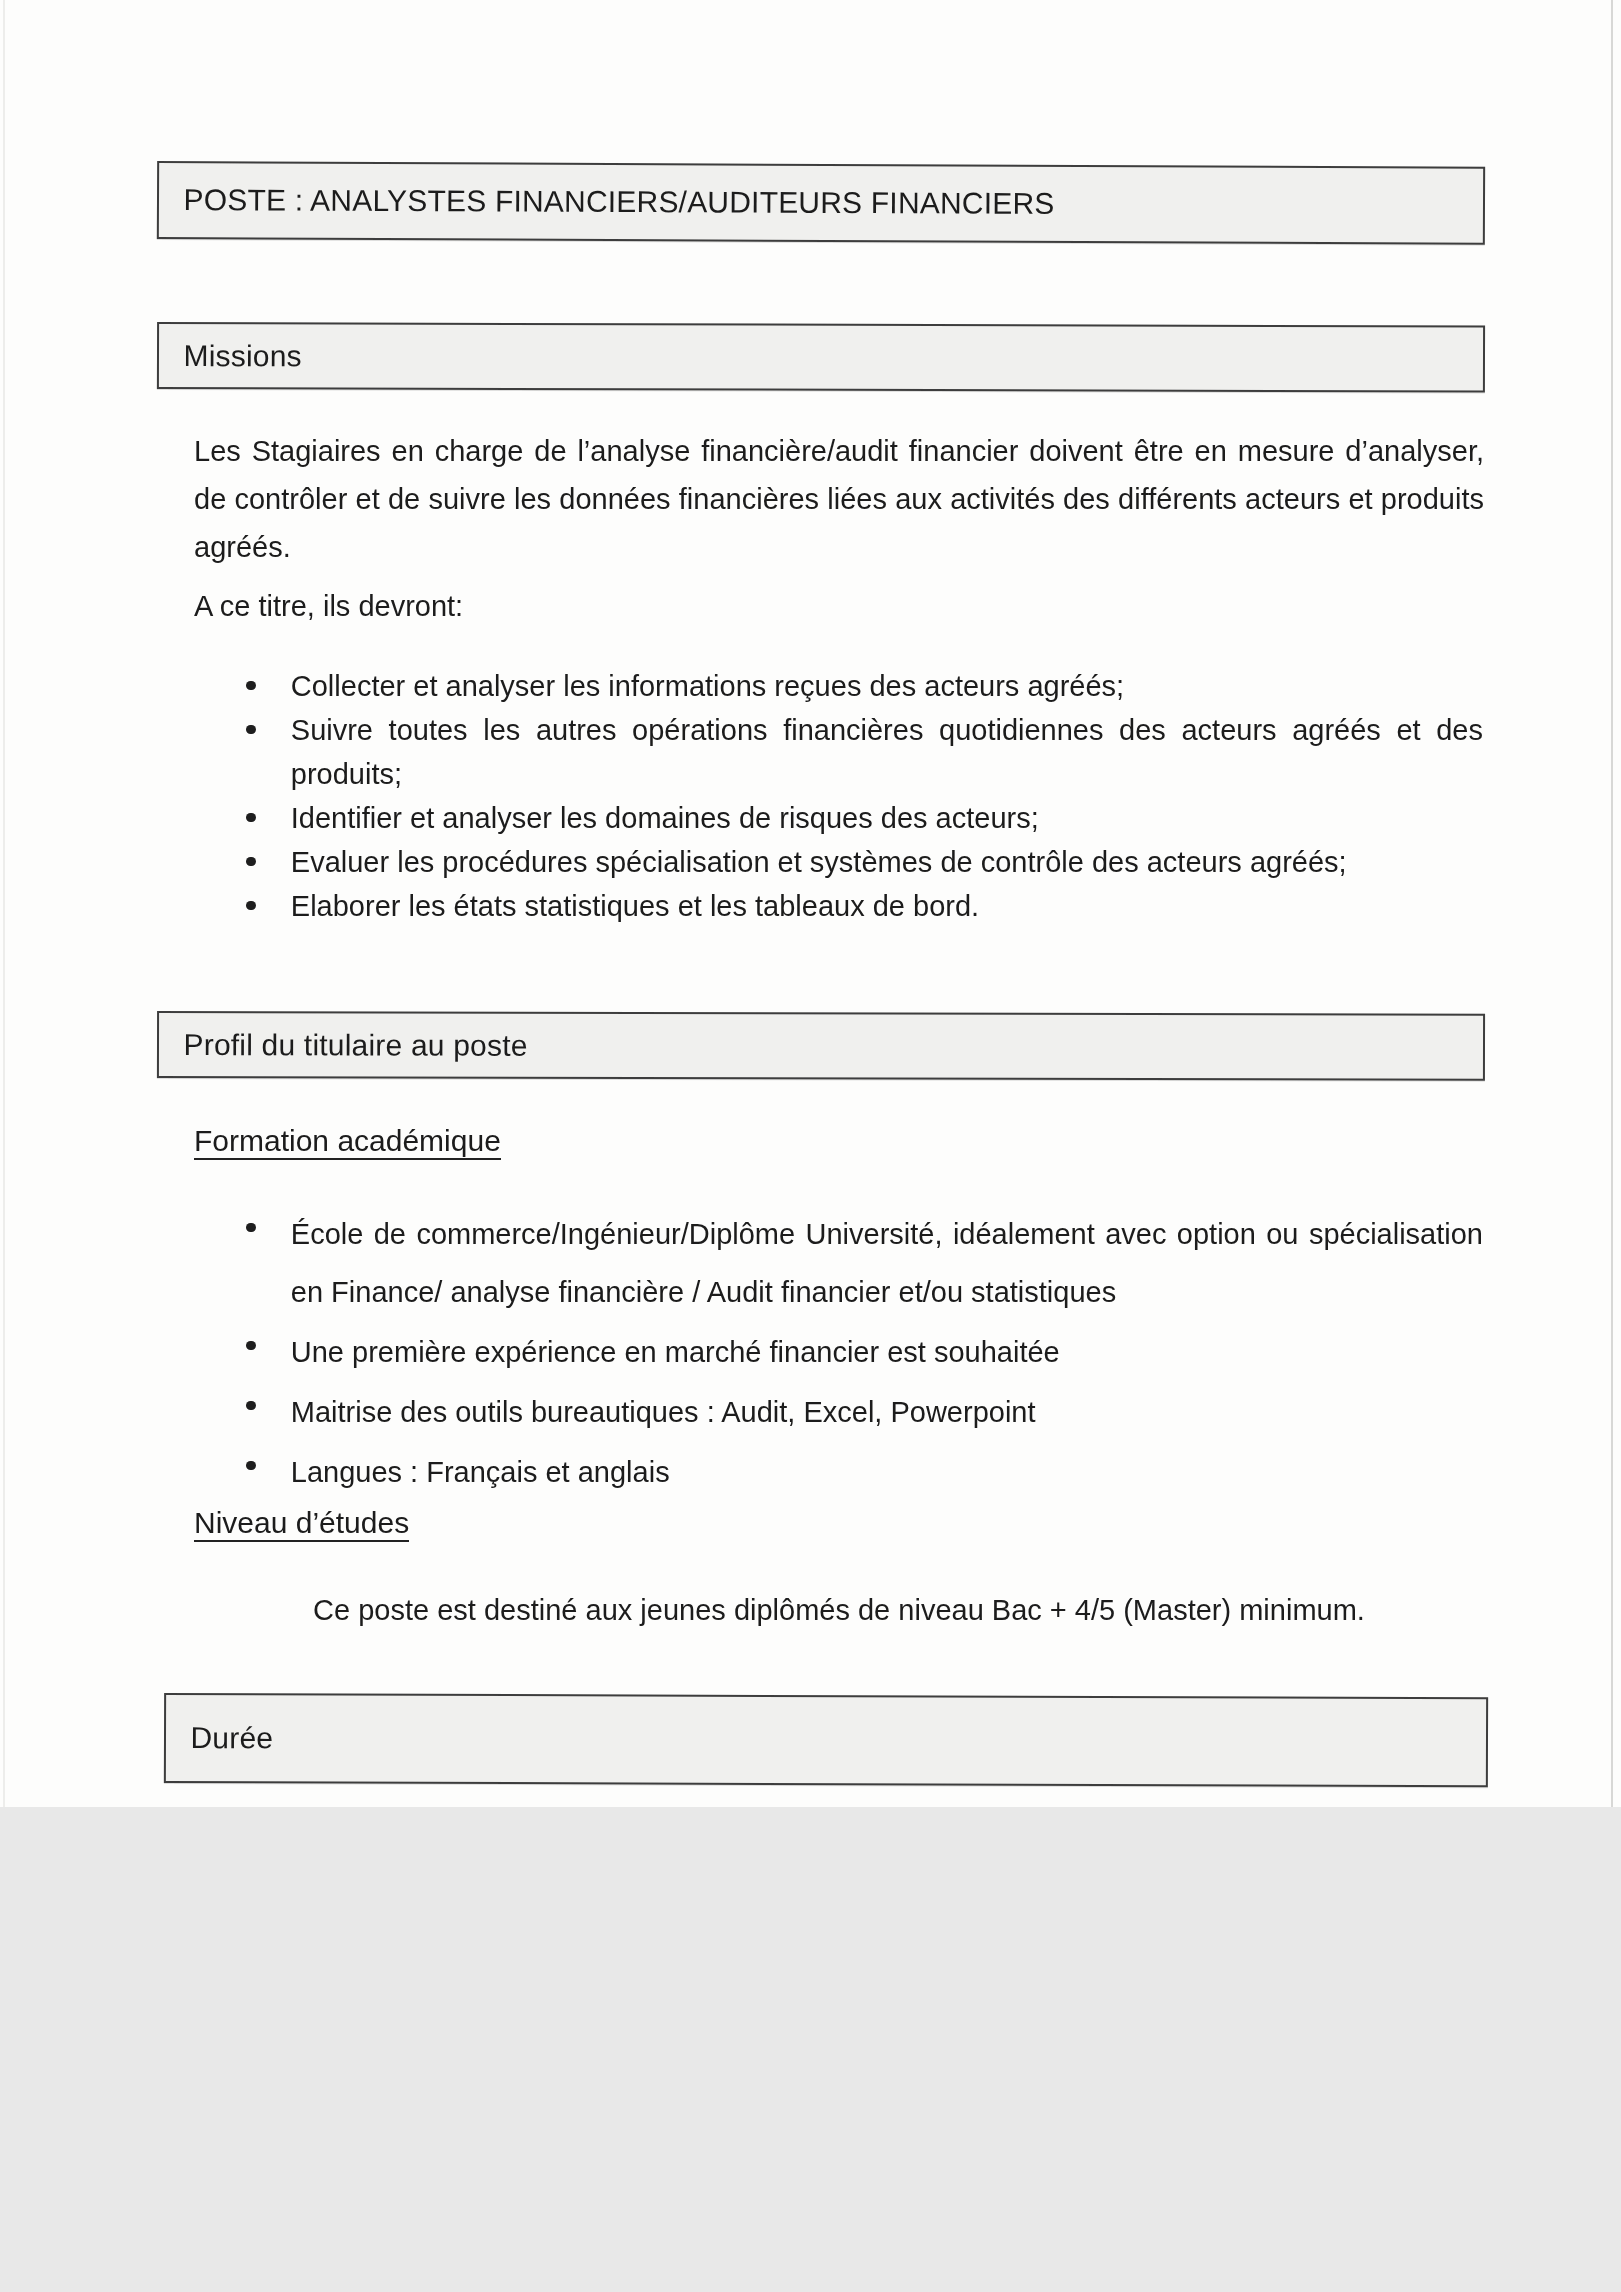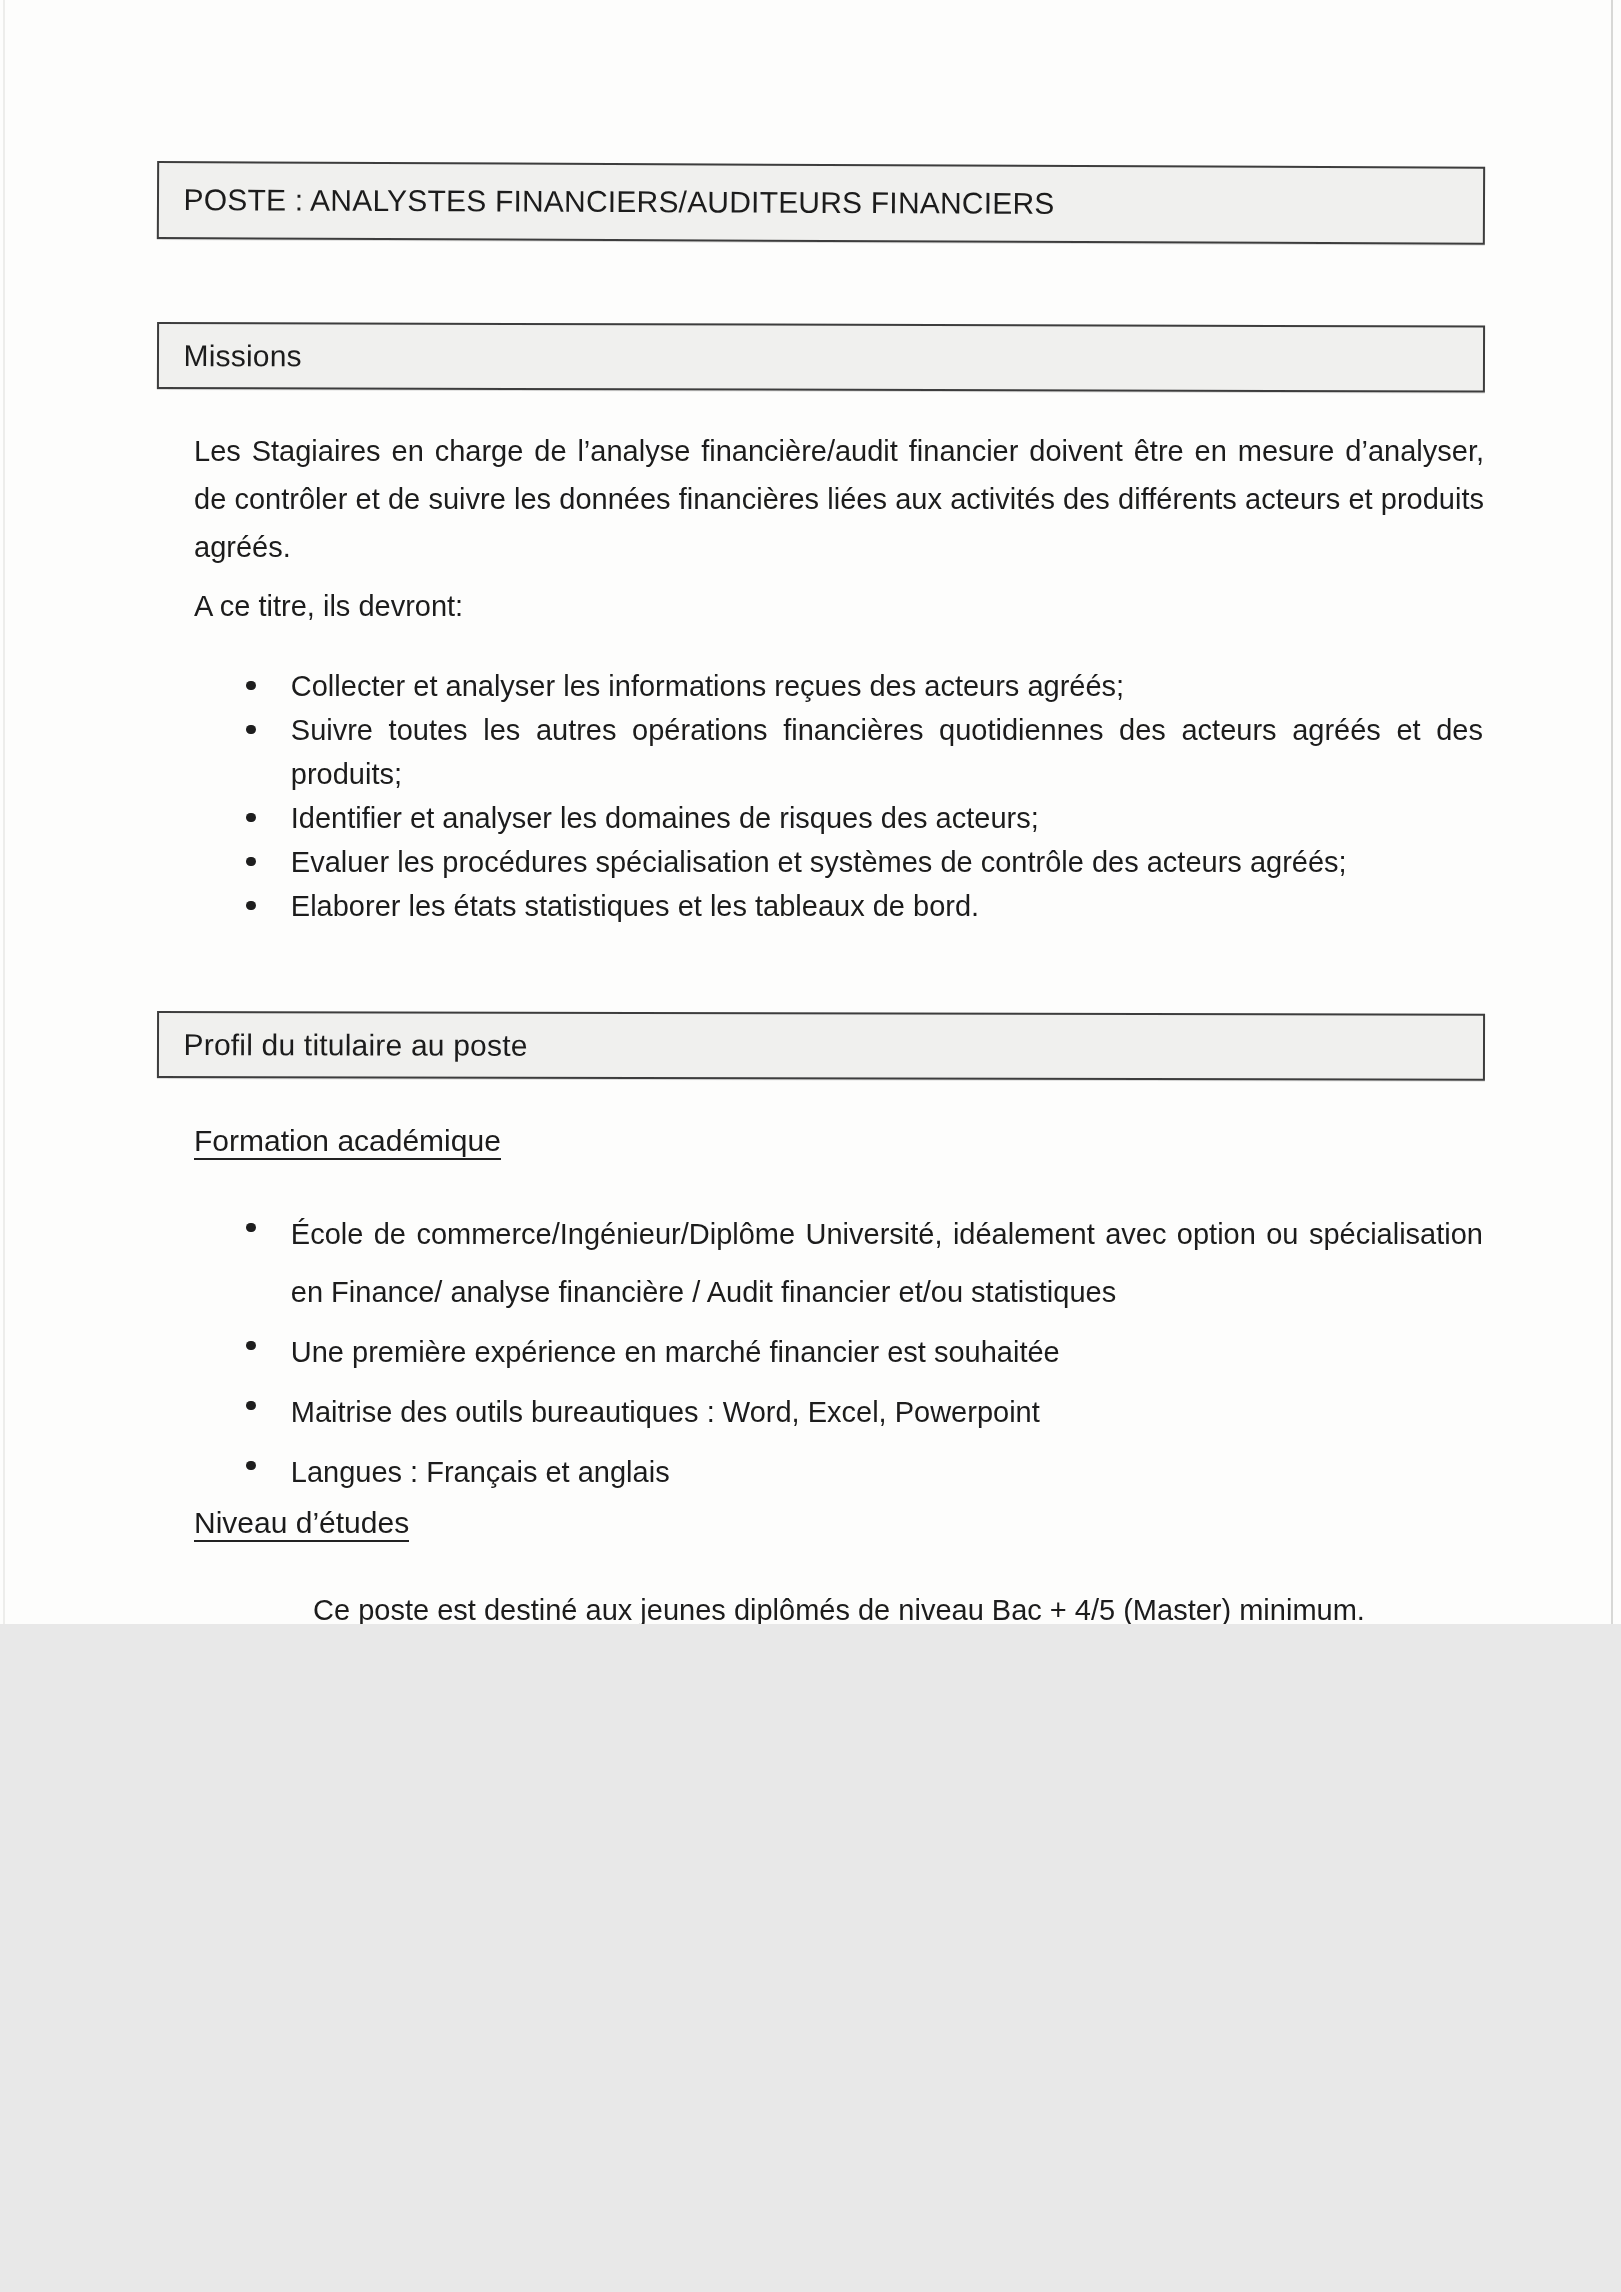--- a/index.html
+++ b/index.html
@@ -1,18 +1,18 @@
 <!DOCTYPE html>
 <html><head>
 <meta charset="utf-8">
 <style>
   html,body{margin:0;padding:0;background:#e8e8e8;}
   .page{
     position:relative;
-    width:1621px;height:1624px;
+    width:1621px;height:1807px;
     background:#fdfdfc;
     font-family:"Liberation Sans","DejaVu Sans",sans-serif;
     color:#1c1c1c;
     overflow:hidden;
   }
   .edge-left{position:absolute;left:2.9px;top:0;width:2px;height:100%;background:#ededeb;}
   .edge-right{position:absolute;left:1611px;top:0;width:2px;height:100%;background:#d8d8d6;}
 
   .hbox{
     position:absolute;
@@ -150,21 +150,21 @@
     <li>
       <span class="dot"></span>
       <span class="btext">École de commerce/Ingénieur/Diplôme Université, idéalement avec option ou spécialisation en Finance/ analyse financière / Audit financier et/ou statistiques</span>
     </li>
     <li>
       <span class="dot"></span>
       <span class="btext">Une première expérience en marché financier est souhaitée</span>
     </li>
     <li>
       <span class="dot"></span>
-      <span class="btext">Maitrise des outils bureautiques : Word, Excel, Powerpoint</span>
+      <span class="btext">Maitrise des outils bureautiques : Audit, Excel, Powerpoint</span>
     </li>
     <li>
       <span class="dot"></span>
       <span class="btext">Langues : Français et anglais</span>
     </li>
   </ul>
 
   <p class="subhead niveau-heading">Niveau d’études</p>
 
   <p class="body-text niveau-text">Ce poste est destiné aux jeunes diplômés de niveau Bac + 4/5 (Master) minimum.</p>

